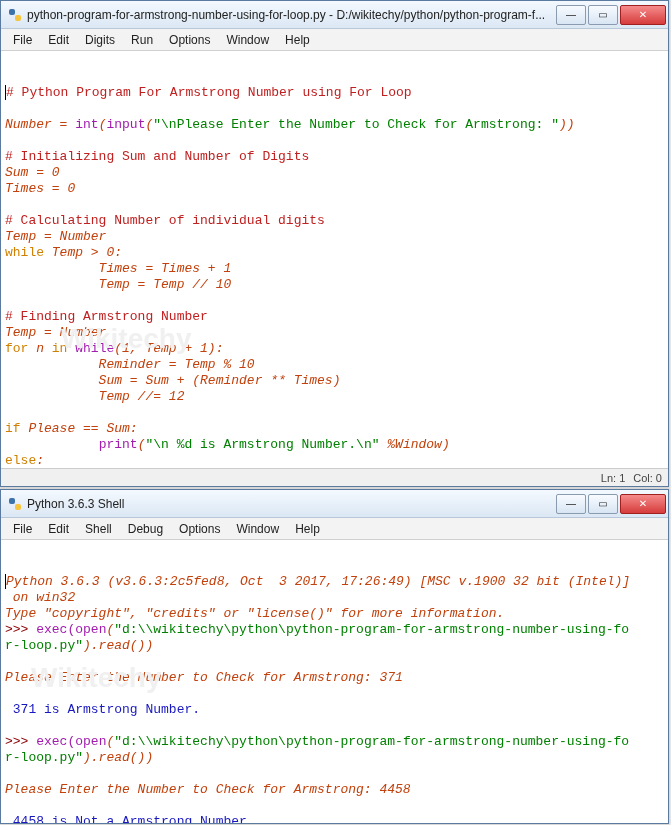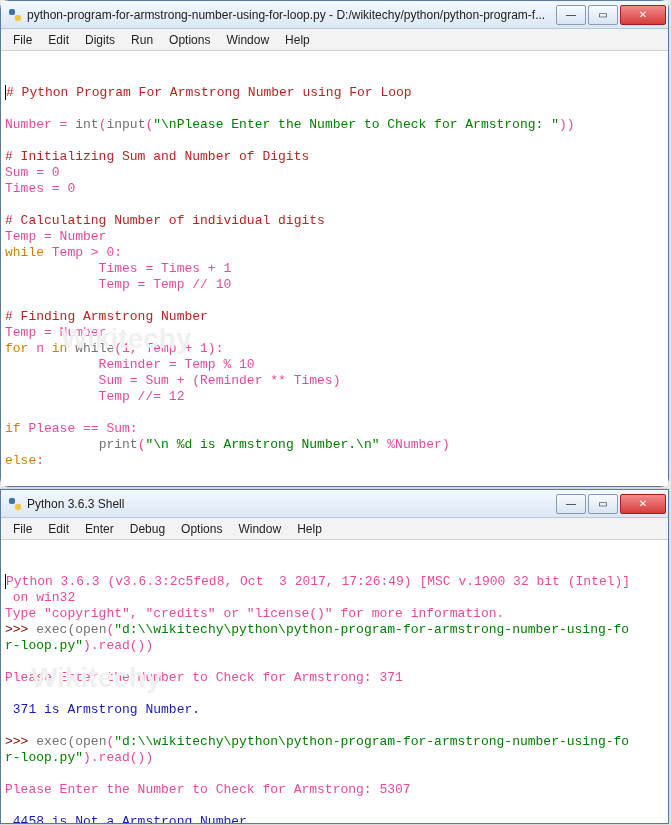--- a/index.html
+++ b/index.html
@@ -11,21 +11,21 @@
     overflow: hidden;
     position: relative;
   }
   .window {
     border: 1px solid #5a7aa0;
     background: #fff;
     display: flex;
     flex-direction: column;
     box-shadow: 0 0 2px rgba(0,0,0,0.2);
   }
-  .window-top { width: 669px; height: 487px; position: absolute; top: 0; left: 0; border-radius: 9px; }
+  .window-top { width: 669px; height: 487px; position: absolute; top: 0; left: 0; }
   .window-bottom { width: 669px; height: 335px; position: absolute; top: 489px; left: 0; }
   .titlebar {
     background: linear-gradient(to bottom, #f4f9ff, #dbe7f4);
     border-bottom: 1px solid #b8c8d8;
     height: 28px;
     display: flex;
     align-items: center;
     padding: 0 2px 0 6px;
     font-size: 12px;
     color: #222;
@@ -92,24 +92,24 @@
     border-top: 1px solid #ccc;
     display: flex;
     justify-content: flex-end;
     align-items: center;
     padding: 0 6px;
     font-size: 11px;
     color: #444;
     gap: 8px;
   }
   .c-comment { color: #c02020; margin-top: 32px; }
-  .c-builtin { color: #737373; }
+  .c-builtin { color: #a21caf; }
   .c-string { color: #008000; }
   .c-kw { color: #d08000; }
-  .c-text { color: #ec4899; }
+  .c-text { color: #c2410c; font-style: italic; }
   .c-blue { color: #1818c0; }
   .c-prompt { color: #8b0000; }
   .watermark {
     position: absolute;
     font-family: Arial, sans-serif;
     font-size: 28px;
     font-weight: bold;
     color: #f0f0f0;
     pointer-events: none;
     user-select: none;
@@ -162,64 +162,68 @@
 <span class="c-text">            Temp = Temp // 10</span>
 
 <span class="c-comment"># Finding Armstrong Number</span>
 <span class="c-text">Temp = Number</span>
 <span class="c-kw">for</span><span class="c-text"> n </span><span class="c-kw">in</span><span class="c-text"> </span><span class="c-builtin">while</span><span class="c-text">(1, Temp + 1):</span>
 <span class="c-text">            Reminder = Temp % 10</span>
 <span class="c-text">            Sum = Sum + (Reminder ** Times)</span>
 <span class="c-text">            Temp //= 12</span>
 
 <span class="c-kw">if</span><span class="c-text"> Please == Sum:</span>
-<span class="c-text">            </span><span class="c-builtin">print</span><span class="c-text">(</span><span class="c-string">"\n %d is Armstrong Number.\n"</span><span class="c-text"> %Number)</span>
+<span class="c-text">            </span><span class="c-builtin">print</span><span class="c-text">(</span><span class="c-string">"\n %d is Armstrong Number.\n"</span><span class="c-text"> %Window)</span>
 <span class="c-kw">else</span><span class="c-text">:</span>
 
 </div>
+  <div class="statusbar">
+    <span>Ln: 1</span>
+    <span>Col: 0</span>
+  </div>
 </div>
 
 <div class="window window-bottom">
   <div class="titlebar">
     <span class="py-icon">
       <svg class="svg-py" viewBox="0 0 16 16">
           <rect x="2" y="2" width="6" height="6" rx="2" fill="#3c72a8"></rect>
           <rect x="8" y="8" width="6" height="6" rx="2" fill="#f6c53c"></rect>
         </svg>
     </span>
     <span class="title-text">Python 3.6.3 Shell</span>
     <div class="controls">
       <div class="wbtn">—</div>
       <div class="wbtn">▭</div>
       <div class="wbtn close">✕</div>
     </div>
   </div>
   <div class="menubar">
     <span class="menu-item">File</span>
     <span class="menu-item">Edit</span>
-    <span class="menu-item">Enter</span>
+    <span class="menu-item">Shell</span>
     <span class="menu-item">Debug</span>
     <span class="menu-item">Options</span>
     <span class="menu-item">Window</span>
     <span class="menu-item">Help</span>
   </div>
   <div class="editor">
 <div class="watermark wm2">Wikitechy</div>
 <span class="c-text cursor-line">Python 3.6.3 (v3.6.3:2c5fed8, Oct  3 2017, 17:26:49) [MSC v.1900 32 bit (Intel)]</span>
 <span class="c-text"> on win32</span>
 <span class="c-text">Type "copyright", "credits" or "license()" for more information.</span>
 <span class="c-prompt">&gt;&gt;&gt; </span><span class="c-builtin">exec(</span><span class="c-builtin">open</span><span class="c-text">(</span><span class="c-string">"d:\\wikitechy\python\python-program-for-armstrong-number-using-fo</span>
 <span class="c-string">r-loop.py"</span><span class="c-text">).read())</span>
 
 <span class="c-text">Please Enter the Number to Check for Armstrong: </span><span class="c-text">371</span>
 
 <span class="c-blue"> 371 is Armstrong Number.</span>
 
 <span class="c-prompt">&gt;&gt;&gt; </span><span class="c-builtin">exec(</span><span class="c-builtin">open</span><span class="c-text">(</span><span class="c-string">"d:\\wikitechy\python\python-program-for-armstrong-number-using-fo</span>
 <span class="c-string">r-loop.py"</span><span class="c-text">).read())</span>
 
-<span class="c-text">Please Enter the Number to Check for Armstrong: </span><span class="c-text">5307</span>
+<span class="c-text">Please Enter the Number to Check for Armstrong: </span><span class="c-text">4458</span>
 
 <span class="c-blue"> 4458 is Not a Armstrong Number.</span>
 
 
 </div>
 </div>
 
 </body></html>

